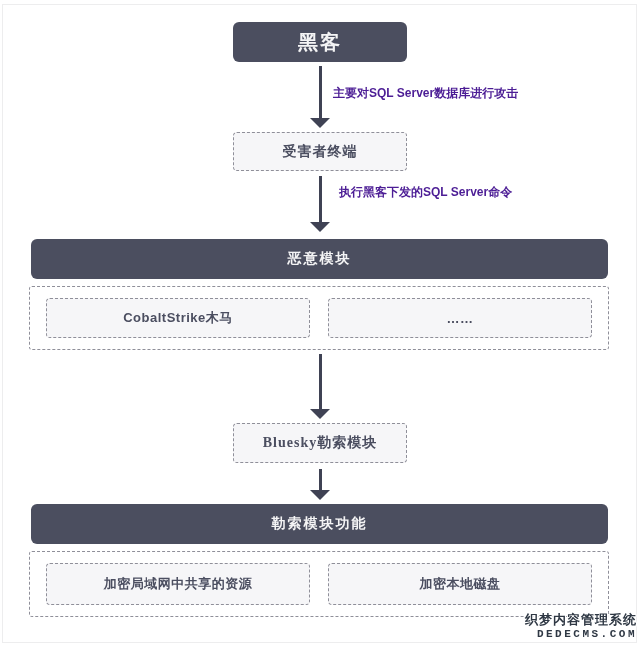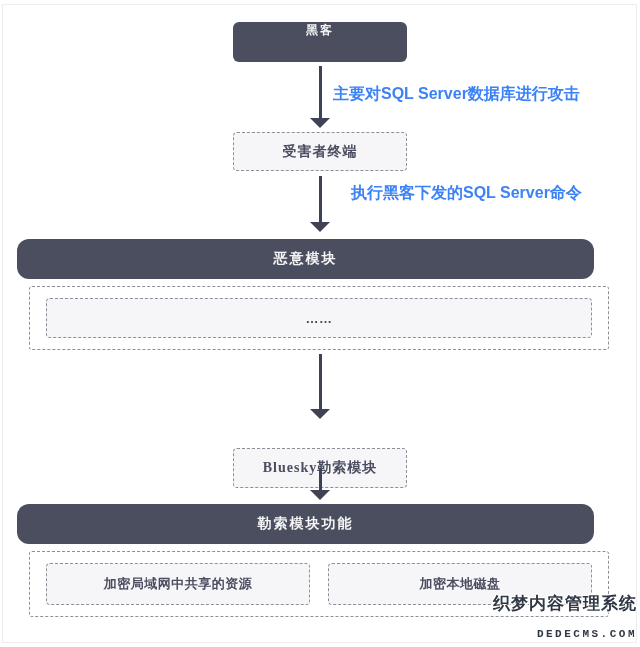--- a/index.html
+++ b/index.html
@@ -4,63 +4,63 @@
 <style>
   html,body{margin:0;padding:0;background:#fff;}
   #page{
     position:relative;width:640px;height:647px;background:#ffffff;overflow:hidden;
     font-family:"Liberation Sans","DejaVu Sans",sans-serif;color:#4b4e60;
   }
   .frame{position:absolute;left:2px;top:4px;width:633px;height:637px;border:1px solid #ededee;pointer-events:none;}
   
   .node-dark{
     position:absolute;background:#4b4e5f;border-radius:6px;
-    display:flex;align-items:flex-start;justify-content:center;
-    color:#f4f4f5;font-size:12px;font-weight:bold;letter-spacing:2px;
+    display:flex;align-items:center;justify-content:center;
+    color:#f4f4f5;font-size:20px;font-weight:bold;letter-spacing:2px;
   }
   
   .node-dashed{
     position:absolute;background:#f6f6f8;border:1px dashed #8f8f99;border-radius:4px;
     display:flex;align-items:center;justify-content:center;
     font-size:14px;font-weight:bold;color:#4b4e60;letter-spacing:1px;
     box-sizing:border-box;
     font-family:Liberation Serif, serif;
   }
   
   .group-header{
-    position:absolute;left:17px;width:577px;height:40px;background:#4b4e5f;border-radius:12px;
+    position:absolute;left:31px;width:577px;height:40px;background:#4b4e5f;border-radius:6px;
     display:flex;align-items:center;justify-content:center;
     color:#f4f4f5;font-size:14px;font-weight:bold;letter-spacing:2px;
   }
   
   .group-body{
     position:absolute;left:29px;width:580px;border:1px dashed #8f8f99;border-radius:3px;
     box-sizing:border-box;display:flex;gap:18px;padding:11px 16px;background:#ffffff;
   }
   .group-item{
     flex:1;border:1px dashed #8f8f99;border-radius:4px;background:#f6f6f8;
     display:flex;align-items:center;justify-content:center;
     font-size:13px;font-weight:bold;color:#4b4e60;letter-spacing:0.5px;
   }
   
   .arrow-line{position:absolute;left:319px;width:3px;background:#3f4254;}
   .arrow-head{
     position:absolute;left:310px;width:0;height:0;
     border-left:10px solid transparent;border-right:10px solid transparent;border-top:10px solid #3f4254;
   }
   .edge-label{
-    position:absolute;font-size:16px;font-weight:bold;color:#3b82f6;line-height:15px;white-space:nowrap;
+    position:absolute;font-size:12px;font-weight:bold;color:#4c1d95;line-height:15px;white-space:nowrap;
   }
   
   .watermark{
     position:absolute;right:3px;bottom:6px;text-align:right;color:#2f3844;font-weight:bold;
     text-shadow:-1px -1px 0 #fff,1px -1px 0 #fff,-1px 1px 0 #fff,1px 1px 0 #fff,0 1px 0 #fff,0 -1px 0 #fff,1px 0 0 #fff,-1px 0 0 #fff;
   }
-  .watermark .wm1{font-size:17px;letter-spacing:1px;line-height:14px;}
-  .watermark .wm2{font-size:11px;letter-spacing:2.5px;line-height:14px;font-family:"Liberation Mono","DejaVu Sans Mono",monospace;margin-top:16px;}
+  .watermark .wm1{font-size:13px;letter-spacing:1px;line-height:14px;}
+  .watermark .wm2{font-size:11px;letter-spacing:2.5px;line-height:14px;font-family:"Liberation Mono","DejaVu Sans Mono",monospace;}
 </style>
 </head>
 <body>
 
 <div id="page">
 
   <div class="frame"></div>
 
   <div class="node-dark" style="left:233px;top:22px;width:174px;height:40px;">
     <span>黑客</span>
@@ -69,37 +69,40 @@
   <div class="arrow-line" style="top:66px;height:52px;"></div>
   <div class="arrow-head" style="top:118px;"></div>
   <div class="edge-label" style="left:333px;top:86px;">主要对SQL Server数据库进行攻击</div>
 
   <div class="node-dashed" style="left:233px;top:132px;width:174px;height:39px;">
     <span>受害者终端</span>
   </div>
 
   <div class="arrow-line" style="top:176px;height:46px;"></div>
   <div class="arrow-head" style="top:222px;"></div>
-  <div class="edge-label" style="left:351px;top:185px;">
+  <div class="edge-label" style="left:339px;top:185px;">
     <div>执行黑客下发的SQL Server命令</div>
   </div>
 
   <div class="group-header" style="top:239px;">
     <span>恶意模块</span>
   </div>
   <div class="group-body" style="top:286px;height:64px;">
     <div class="group-item">
+      <span>CobaltStrike木马</span>
+    </div>
+    <div class="group-item">
       <span>……</span>
     </div>
   </div>
 
   <div class="arrow-line" style="top:354px;height:55px;"></div>
   <div class="arrow-head" style="top:409px;"></div>
 
-  <div class="node-dashed" style="left:233px;top:448px;width:174px;height:40px;">
+  <div class="node-dashed" style="left:233px;top:423px;width:174px;height:40px;">
     <span>Bluesky勒索模块</span>
   </div>
 
   <div class="arrow-line" style="top:469px;height:21px;"></div>
   <div class="arrow-head" style="top:490px;"></div>
 
   <div class="group-header" style="top:504px;">
     <span>勒索模块功能</span>
   </div>
   <div class="group-body" style="top:551px;height:66px;">

